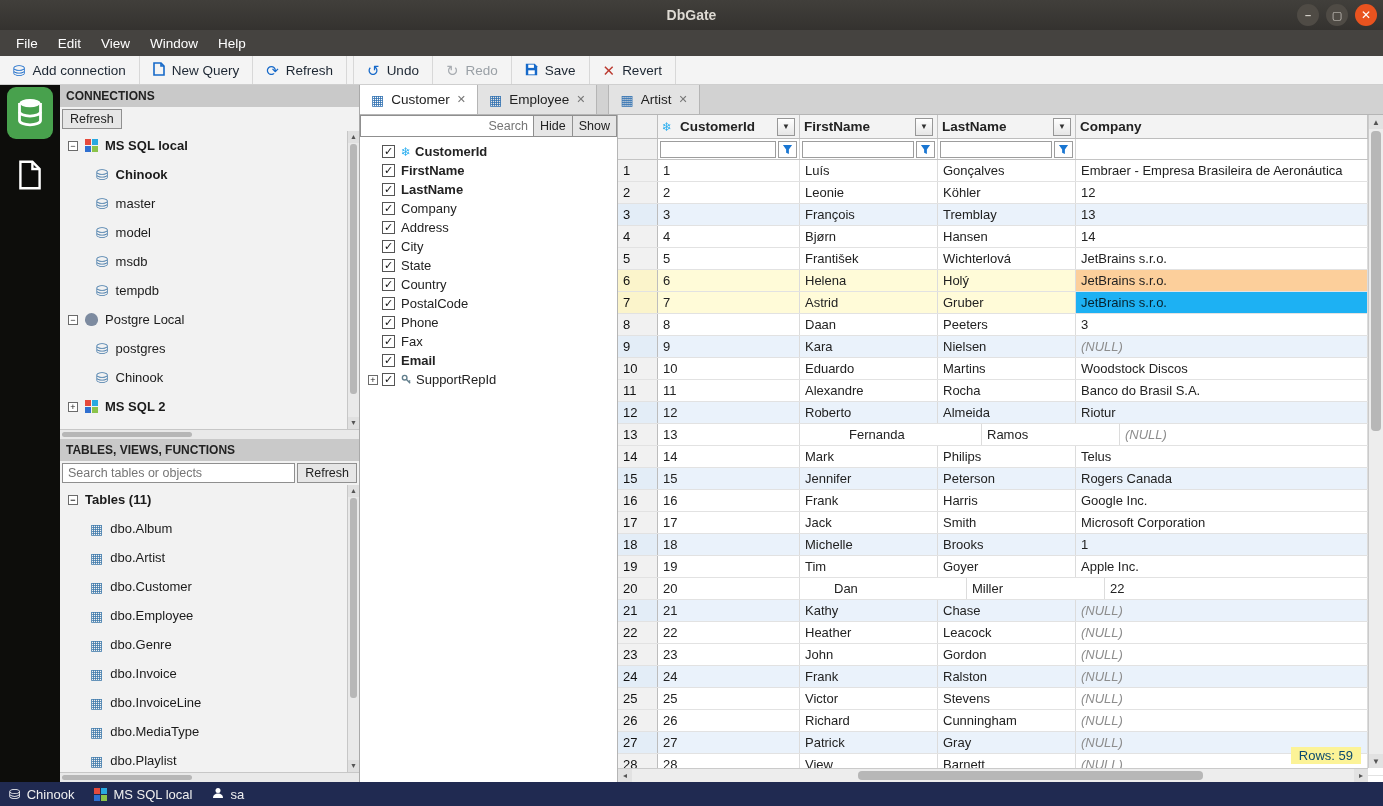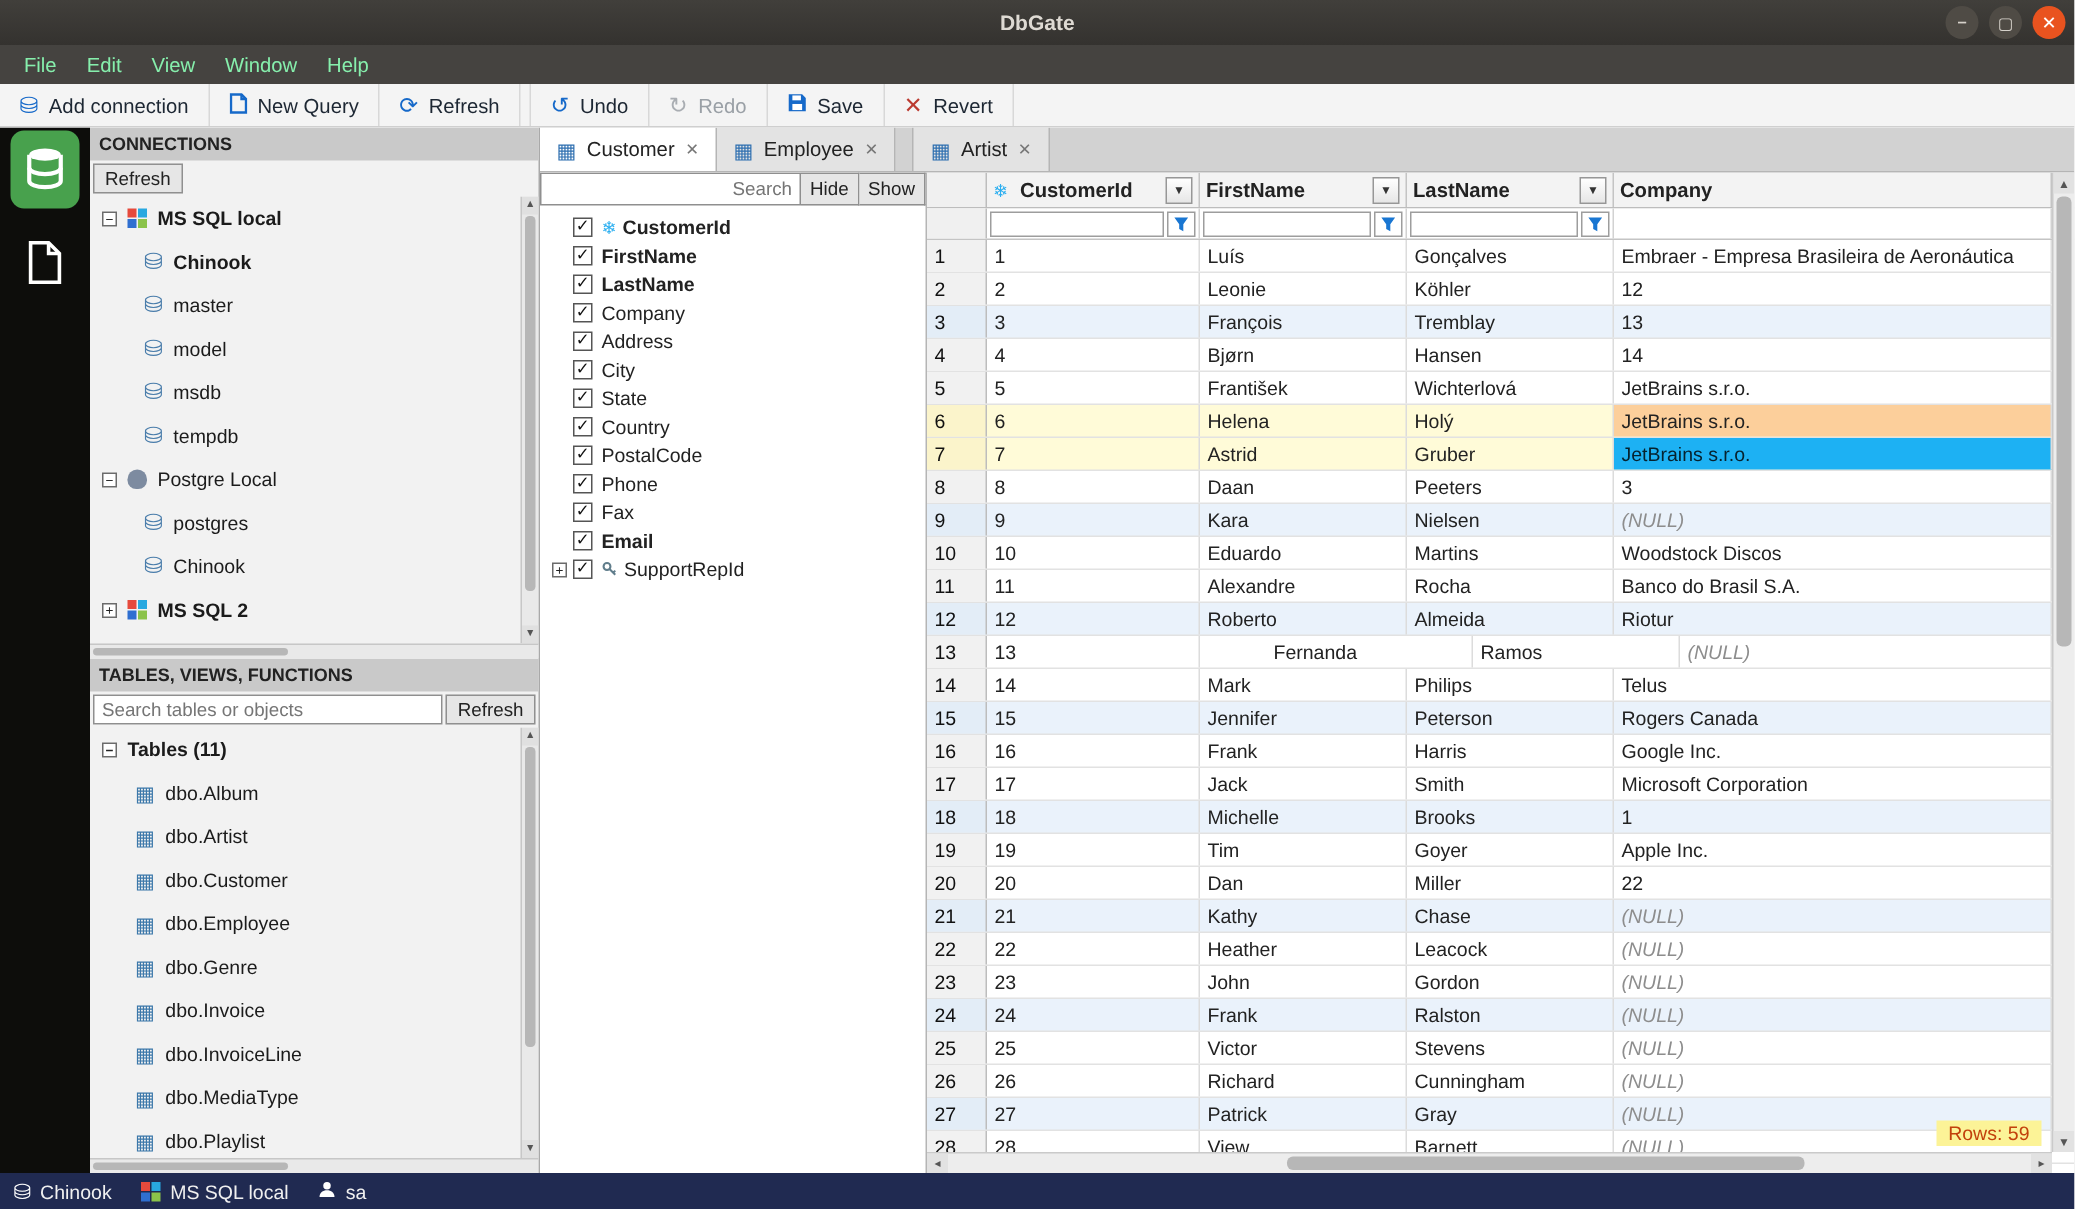--- a/index.html
+++ b/index.html
@@ -8,21 +8,21 @@
   .app { width:1383px; height:806px; display:flex; flex-direction:column; }
 
   
   .titlebar { height:30px; background:linear-gradient(#413f3b,#34322f); color:#dedad3; display:flex; align-items:center; justify-content:center; position:relative; font-weight:bold; font-size:14px; flex:0 0 auto; }
   .win-controls { position:absolute; right:6px; top:4px; display:flex; gap:7px; }
   .winbtn { width:22px; height:22px; border-radius:50%; background:#4f4b45; color:#d5d1ca; font-size:11px; display:flex; align-items:center; justify-content:center; cursor:default; }
   .winbtn.close { background:#e9531f; color:#fff; font-size:12px; }
 
   
   .menubar { height:26px; background:#454340; display:flex; align-items:center; padding-left:6px; flex:0 0 auto; }
-  .menu-item { color:#86efac; padding:3px 10px; font-size:13.5px; }
+  .menu-item { color:#ffffff; padding:3px 10px; font-size:13.5px; }
 
   
   .toolbar { height:29px; background:#f4f4f4; border-bottom:1px solid #cfcfcf; display:flex; align-items:stretch; flex:0 0 auto; }
   .tb-btn { display:flex; align-items:center; gap:7px; padding:0 13px; border-right:1px solid #d8d8d8; color:#1d2733; font-size:13.5px; }
   .tb-btn.gap-left { margin-left:6px; border-left:1px solid #d8d8d8; }
   .tb-ic { font-size:15px; line-height:1; }
   .blue { color:#1669c9; }
   .red { color:#bb3a30; }
   .tb-btn.disabled { color:#9aa0a6; }
   .tb-btn.disabled .tb-ic { color:#a9adb2; }
@@ -119,21 +119,21 @@
   .grid-cell.selected { background:#1db1f3; color:#06222e; }
 
   .vscroll { position:absolute; top:0; right:0; bottom:14px; width:15px; background:#ededed; border-left:1px solid #cacaca; }
   .vscroll .arr { height:14px; display:flex; align-items:center; justify-content:center; font-size:8px; color:#555; background:#e2e2e2; }
   .vscroll .arr.bot { position:absolute; bottom:0; left:0; right:0; }
   .vscroll .thumb { position:absolute; left:2px; right:2px; top:16px; height:300px; background:#b7b7b7; border-radius:4px; }
   .hscroll { position:absolute; left:0; right:15px; bottom:0; height:14px; background:#ededed; border-top:1px solid #cacaca; }
   .hscroll .arr { position:absolute; top:0; bottom:0; width:14px; display:flex; align-items:center; justify-content:center; font-size:8px; color:#555; background:#e2e2e2; }
   .hscroll .arr.right { right:0; }
   .hscroll .thumb { position:absolute; left:32%; width:46%; top:2px; bottom:2px; background:#b7b7b7; border-radius:4px; }
-  .rows-badge { position:absolute; right:22px; bottom:18px; background:#fcf397; color:#c2410c; padding:1px 8px; font-size:13px; }
+  .rows-badge { position:absolute; right:22px; bottom:18px; background:#fcf397; color:#0c4a6e; padding:1px 8px; font-size:13px; }
 
   
   .statusbar { height:24px; background:#202a51; color:#f0f0f0; display:flex; align-items:center; gap:20px; padding:0 9px; font-size:13px; flex:0 0 auto; }
   .sb-item { display:flex; align-items:center; gap:6px; }
   .sb-db { font-size:14px; line-height:1; color:#fff; }
 </style>
 </head>
 <body>
 
 <div class="app">
@@ -718,21 +718,21 @@
     <div class="rownum">19</div>
   <div class="grid-cell" style="width: 142px;">19</div>
                 <div class="grid-cell" style="width: 138px;">Tim</div>
                 <div class="grid-cell" style="width: 138px;">Goyer</div>
                 <div class="grid-cell flex">Apple Inc.</div>
               </div>
 
   <div class="grid-row">
     <div class="rownum">20</div>
   <div class="grid-cell" style="width: 142px;">20</div>
-                <div class="grid-cell" style="width: 138px;">Dan</div>
+                <div class="grid-cell" style="width: 138px; margin-left: 29px;">Dan</div>
                 <div class="grid-cell" style="width: 138px;">Miller</div>
                 <div class="grid-cell flex">22</div>
               </div>
 
   <div class="grid-row stripe">
     <div class="rownum">21</div>
   <div class="grid-cell" style="width: 142px;">21</div>
                 <div class="grid-cell" style="width: 138px;">Kathy</div>
                 <div class="grid-cell" style="width: 138px;">Chase</div>
                 <div class="grid-cell flex nullv">(NULL)</div>

